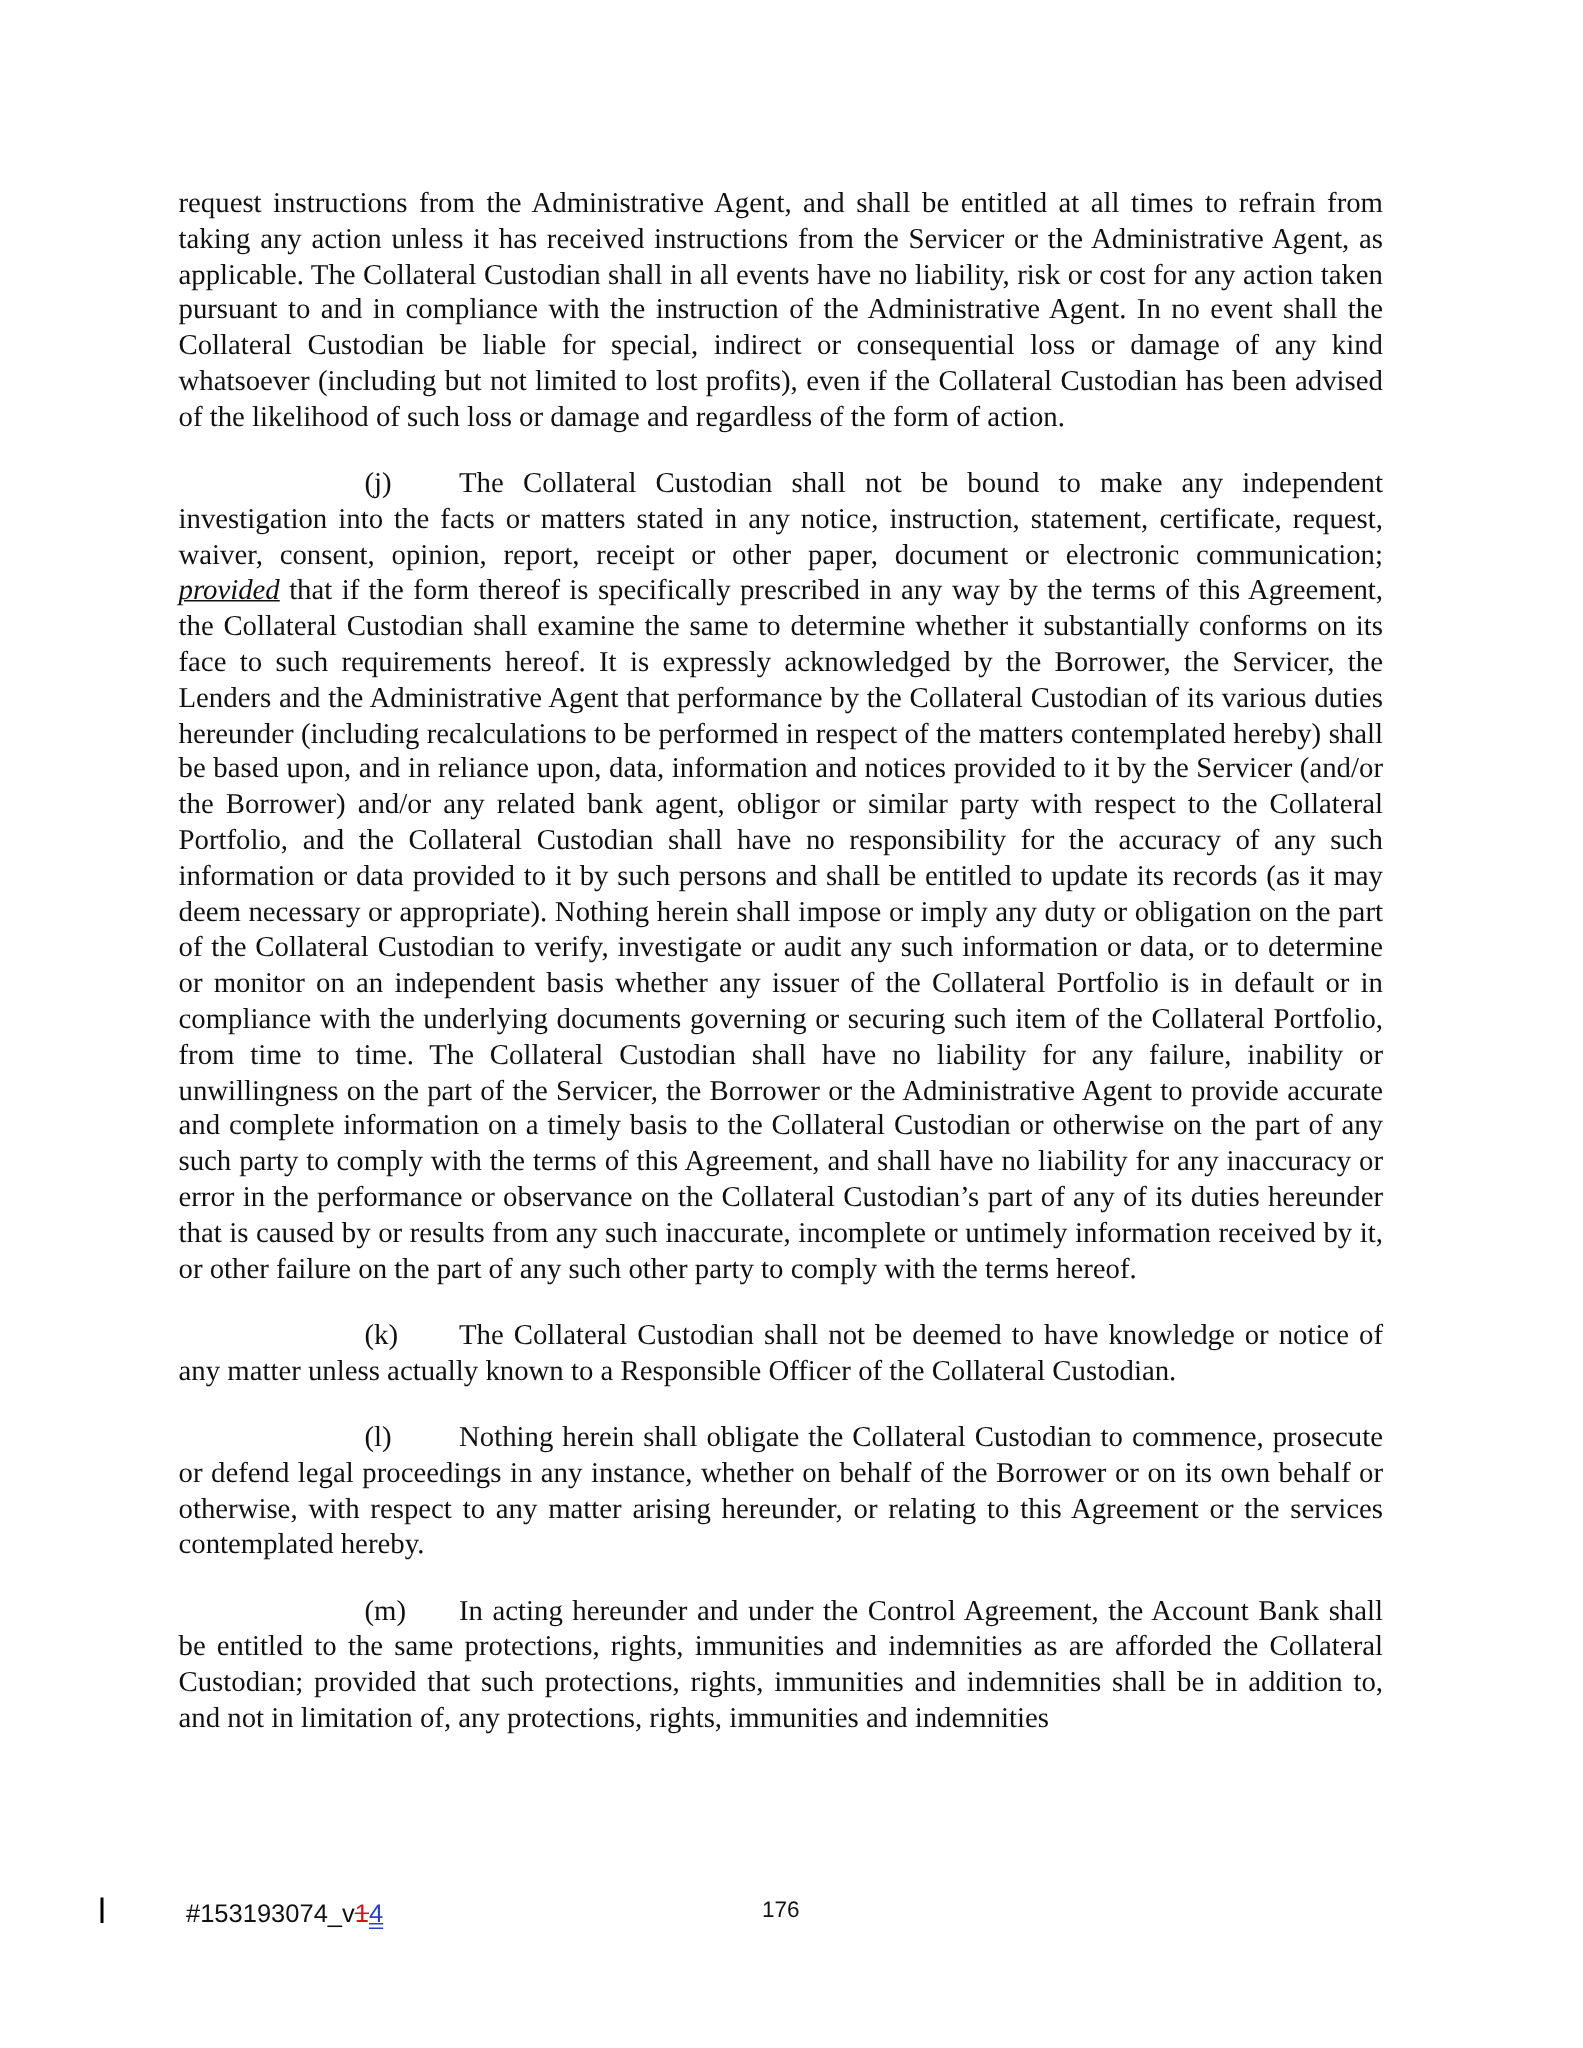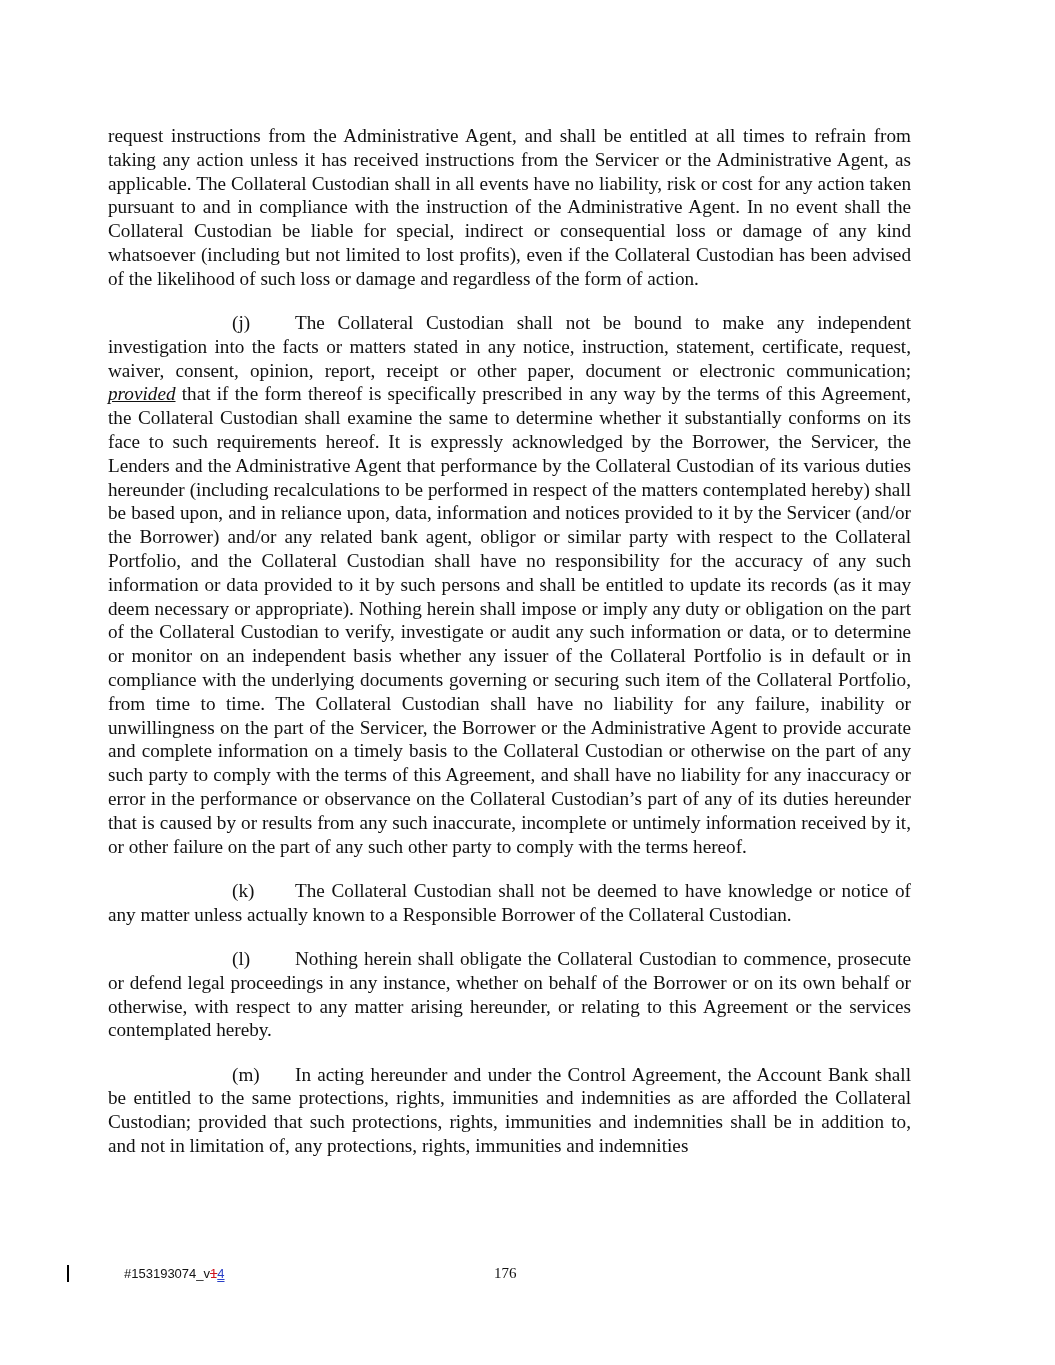--- a/index.html
+++ b/index.html
@@ -1,56 +1,56 @@
 <!DOCTYPE html>
 <html><head>
   <meta charset="utf-8">
   <style>
     html, body { margin: 0; padding: 0; background: #ffffff; }
     body { width: 1055px; height: 1365px; position: relative; overflow: hidden; }
     .page {
-      position: absolute; left: 108px; top: 124px; width: 803px;
+      position: absolute; left: 119px; top: 124px; width: 803px;
       font-family: "Liberation Serif", serif; font-size: 19.2px; line-height: 23.8px;
       color: #111111; text-align: justify;
     }
     .para { margin: 0 0 20.5px 0; }
     .indent { display: inline-block; width: 124px; }
     .label { display: inline-block; width: 63px; }
     em { font-style: italic; text-decoration: underline; }
     .footer {
       position: absolute; top: 1265px; left: 0; width: 1055px; height: 20px;
     }
     .change-bar {
       position: absolute; left: 67px; top: 0px; width: 2px; height: 17px; background: #000;
     }
     .doc-id {
       position: absolute; left: 124px; top: 1px;
-      font-family: "Liberation Sans", sans-serif; font-size: 13px; color: #111;
+      font-family: "Liberation Sans", sans-serif; font-size: 17px; color: #111;
     }
     .del { color: #d0141e; text-decoration: line-through; }
     .ins { color: #2a3fc7; text-decoration: underline double; }
     .page-number {
-      position: absolute; left: 494px; top: 0px;
-      font-family: Liberation Serif, serif; font-size: 15px; color: #111; text-align: right;
+      position: absolute; left: 508px; top: 0px;
+      font-family: Liberation Sans, sans-serif; font-size: 15px; color: #111; text-align: right;
     }
   </style>
 </head>
 <body>
 
 <div class="page">
   <p class="para">
     <span>request instructions from the Administrative Agent, and shall be entitled at all times to refrain from taking any action unless it has received instructions from the Servicer or the Administrative Agent, as applicable.  The Collateral Custodian shall in all events have no liability, risk or cost for any action taken pursuant to and in compliance with the instruction of the Administrative Agent.  In no event shall the Collateral Custodian be liable for special, indirect or consequential loss or damage of any kind whatsoever (including but not limited to lost profits), even if the Collateral Custodian has been advised of the likelihood of such loss or damage and regardless of the form of action.</span>
   </p>
 
   <p class="para">
     <span class="indent"></span><span class="label">(j)</span><span>The Collateral Custodian shall not be bound to make any independent investigation into the facts or matters stated in any notice, instruction, statement, certificate, request, waiver, consent, opinion, report, receipt or other paper, document or electronic communication; </span><em>provided</em><span> that if the form thereof is specifically prescribed in any way by the terms of this Agreement, the Collateral Custodian shall examine the same to determine whether it substantially conforms on its face to such requirements hereof.  It is expressly acknowledged by the Borrower, the Servicer, the Lenders and the Administrative Agent that performance by the Collateral Custodian of its various duties hereunder (including recalculations to be performed in respect of the matters contemplated hereby) shall be based upon, and in reliance upon, data, information and notices provided to it by the Servicer (and/or the Borrower) and/or any related bank agent, obligor or similar party with respect to the Collateral Portfolio, and the Collateral Custodian shall have no responsibility for the accuracy of any such information or data provided to it by such persons and shall be entitled to update its records (as it may deem necessary or appropriate).  Nothing herein shall impose or imply any duty or obligation on the part of the Collateral Custodian to verify, investigate or audit any such information or data, or to determine or monitor on an independent basis whether any issuer of the Collateral Portfolio is in default or in compliance with the underlying documents governing or securing such item of the Collateral Portfolio, from time to time.  The Collateral Custodian shall have no liability for any failure, inability or unwillingness on the part of the Servicer, the Borrower or the Administrative Agent to provide accurate and complete information on a timely basis to the Collateral Custodian or otherwise on the part of any such party to comply with the terms of this Agreement, and shall have no liability for any inaccuracy or error in the performance or observance on the Collateral Custodian’s part of any of its duties hereunder that is caused by or results from any such inaccurate, incomplete or untimely information received by it, or other failure on the part of any such other party to comply with the terms hereof.</span>
   </p>
 
   <p class="para">
-    <span class="indent"></span><span class="label">(k)</span><span>The Collateral Custodian shall not be deemed to have knowledge or notice of any matter unless actually known to a Responsible Borrower of the Collateral Custodian.</span>
+    <span class="indent"></span><span class="label">(k)</span><span>The Collateral Custodian shall not be deemed to have knowledge or notice of any matter unless actually known to a Responsible Officer of the Collateral Custodian.</span>
   </p>
 
   <p class="para">
     <span class="indent"></span><span class="label">(l)</span><span>Nothing herein shall obligate the Collateral Custodian to commence, prosecute or defend legal proceedings in any instance, whether on behalf of the Borrower or on its own behalf or otherwise, with respect to any matter arising hereunder, or relating to this Agreement or the services contemplated hereby.</span>
   </p>
 
   <p class="para">
     <span class="indent"></span><span class="label">(m)</span><span>In acting hereunder and under the Control Agreement, the Account Bank shall be entitled to the same protections, rights, immunities and indemnities as are afforded the Collateral Custodian; provided that such protections, rights, immunities and indemnities shall be in addition to, and not in limitation of, any protections, rights, immunities and indemnities</span>
   </p>
 </div>

